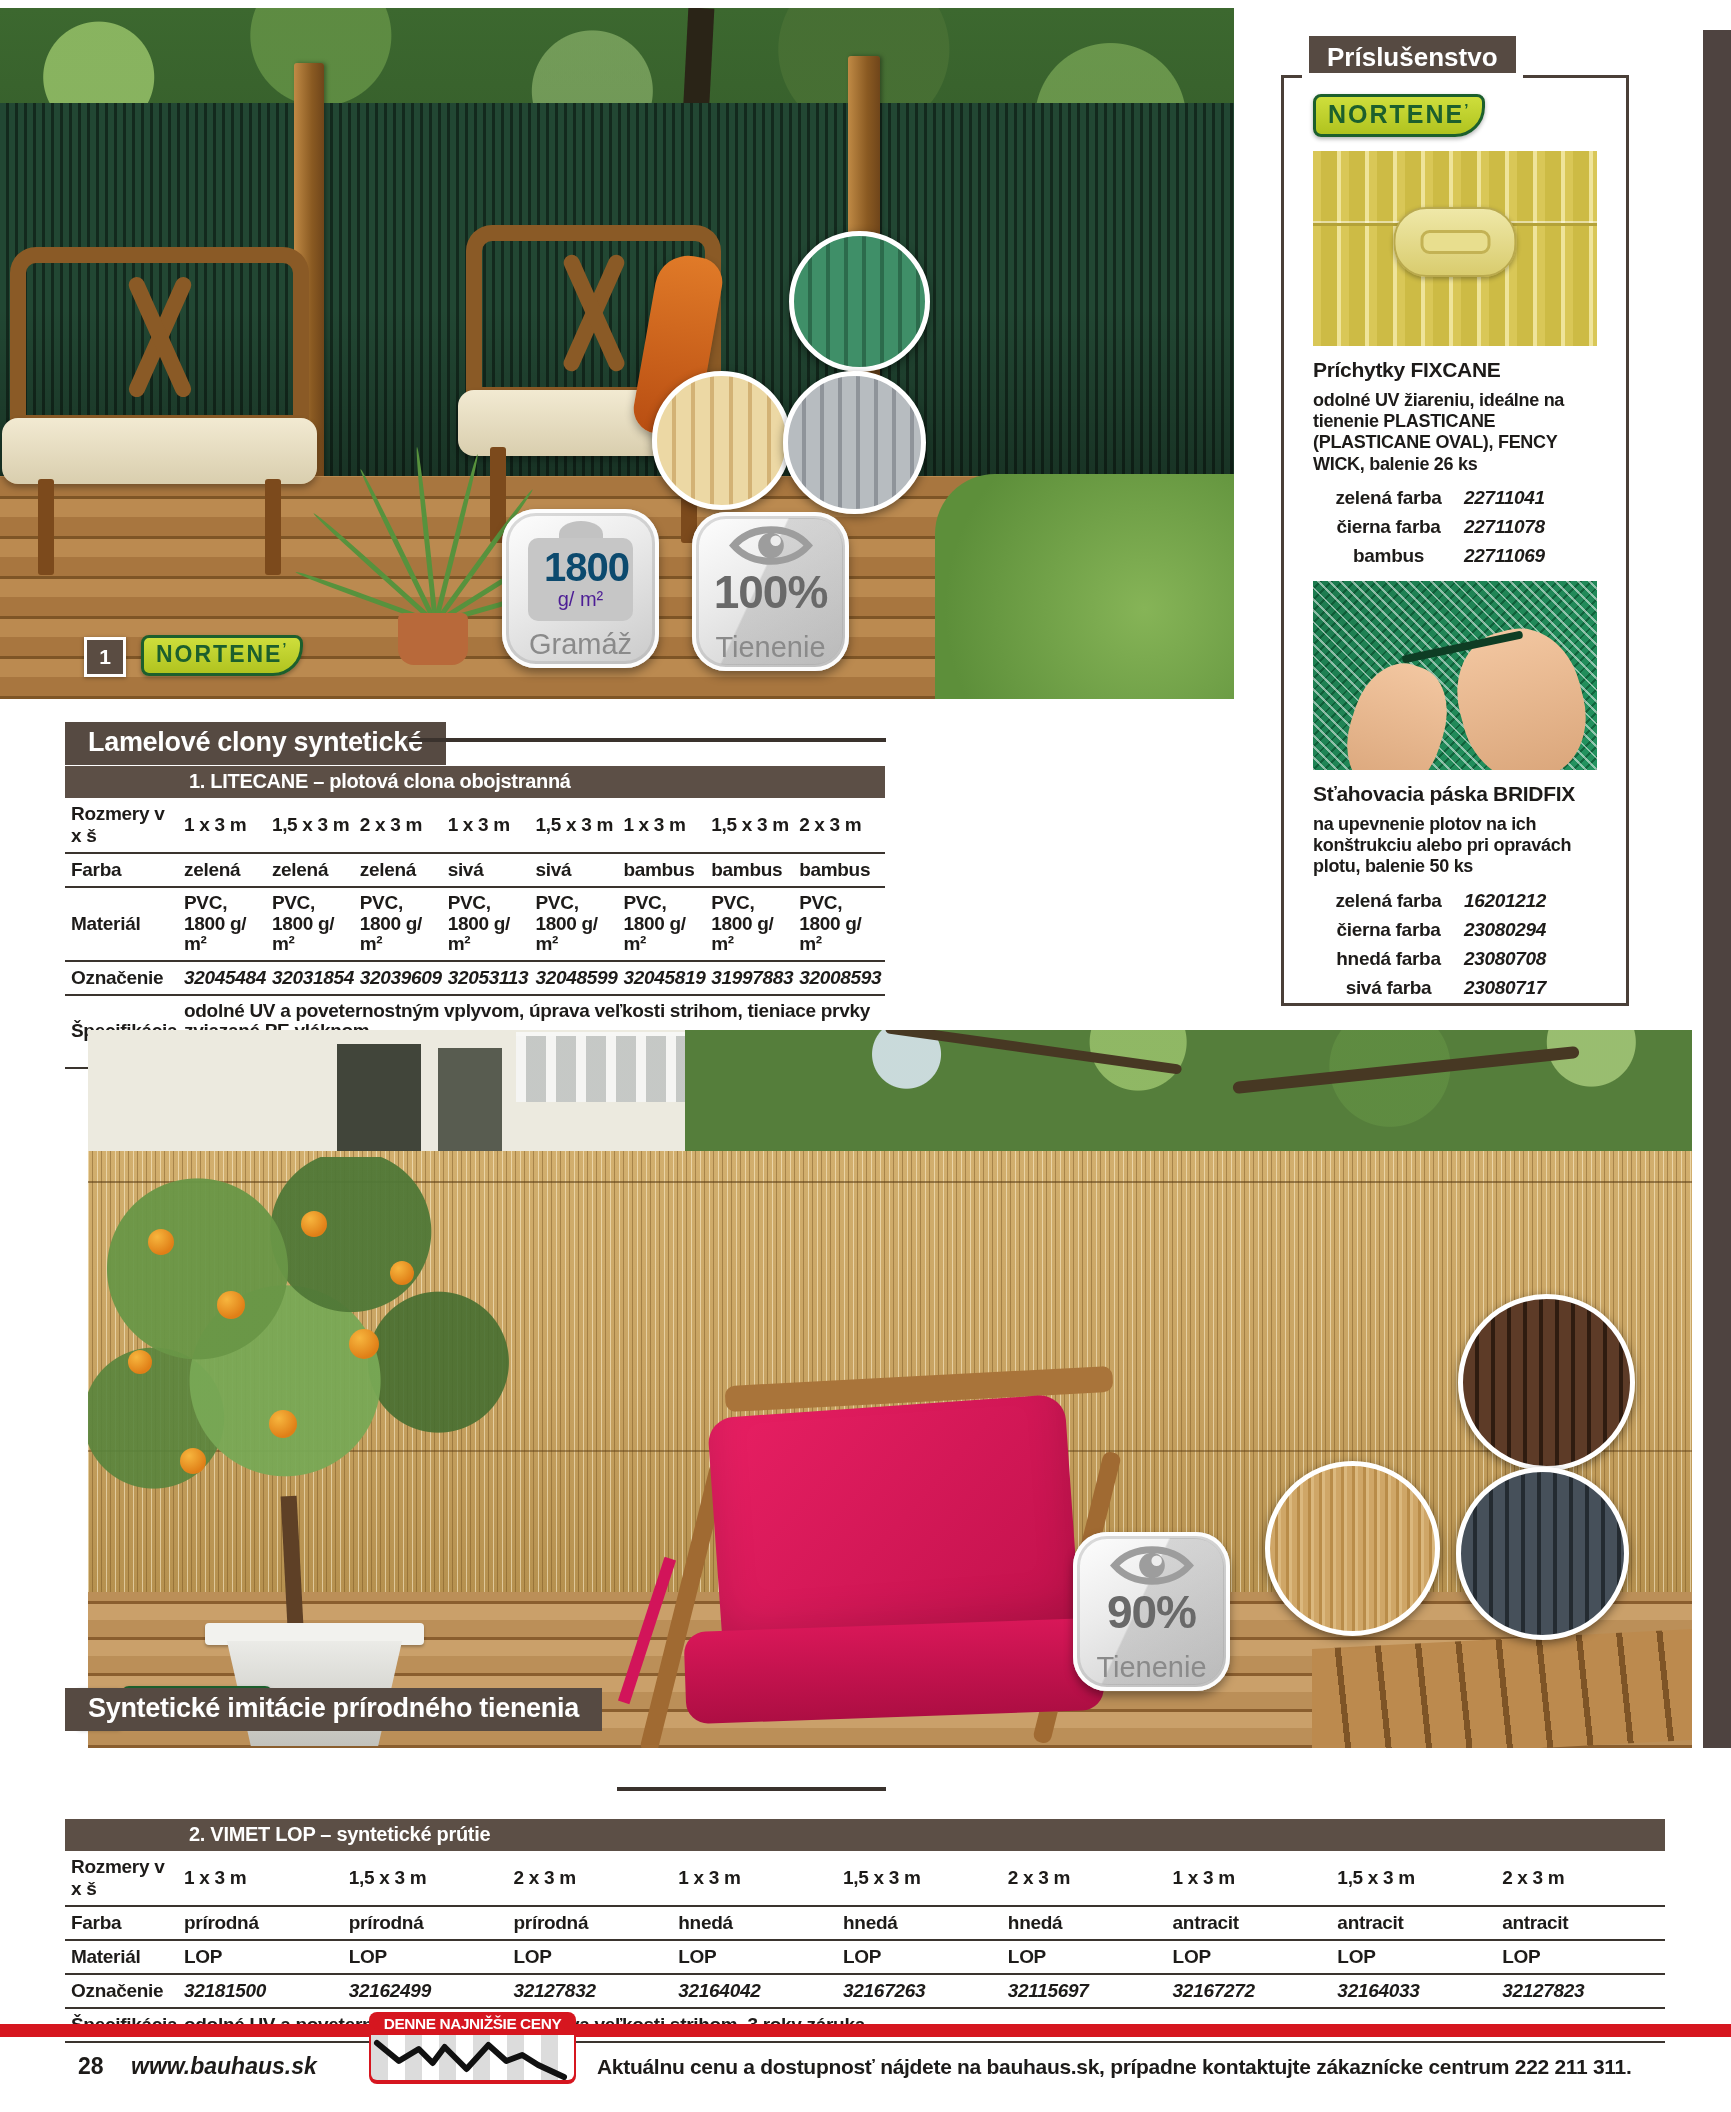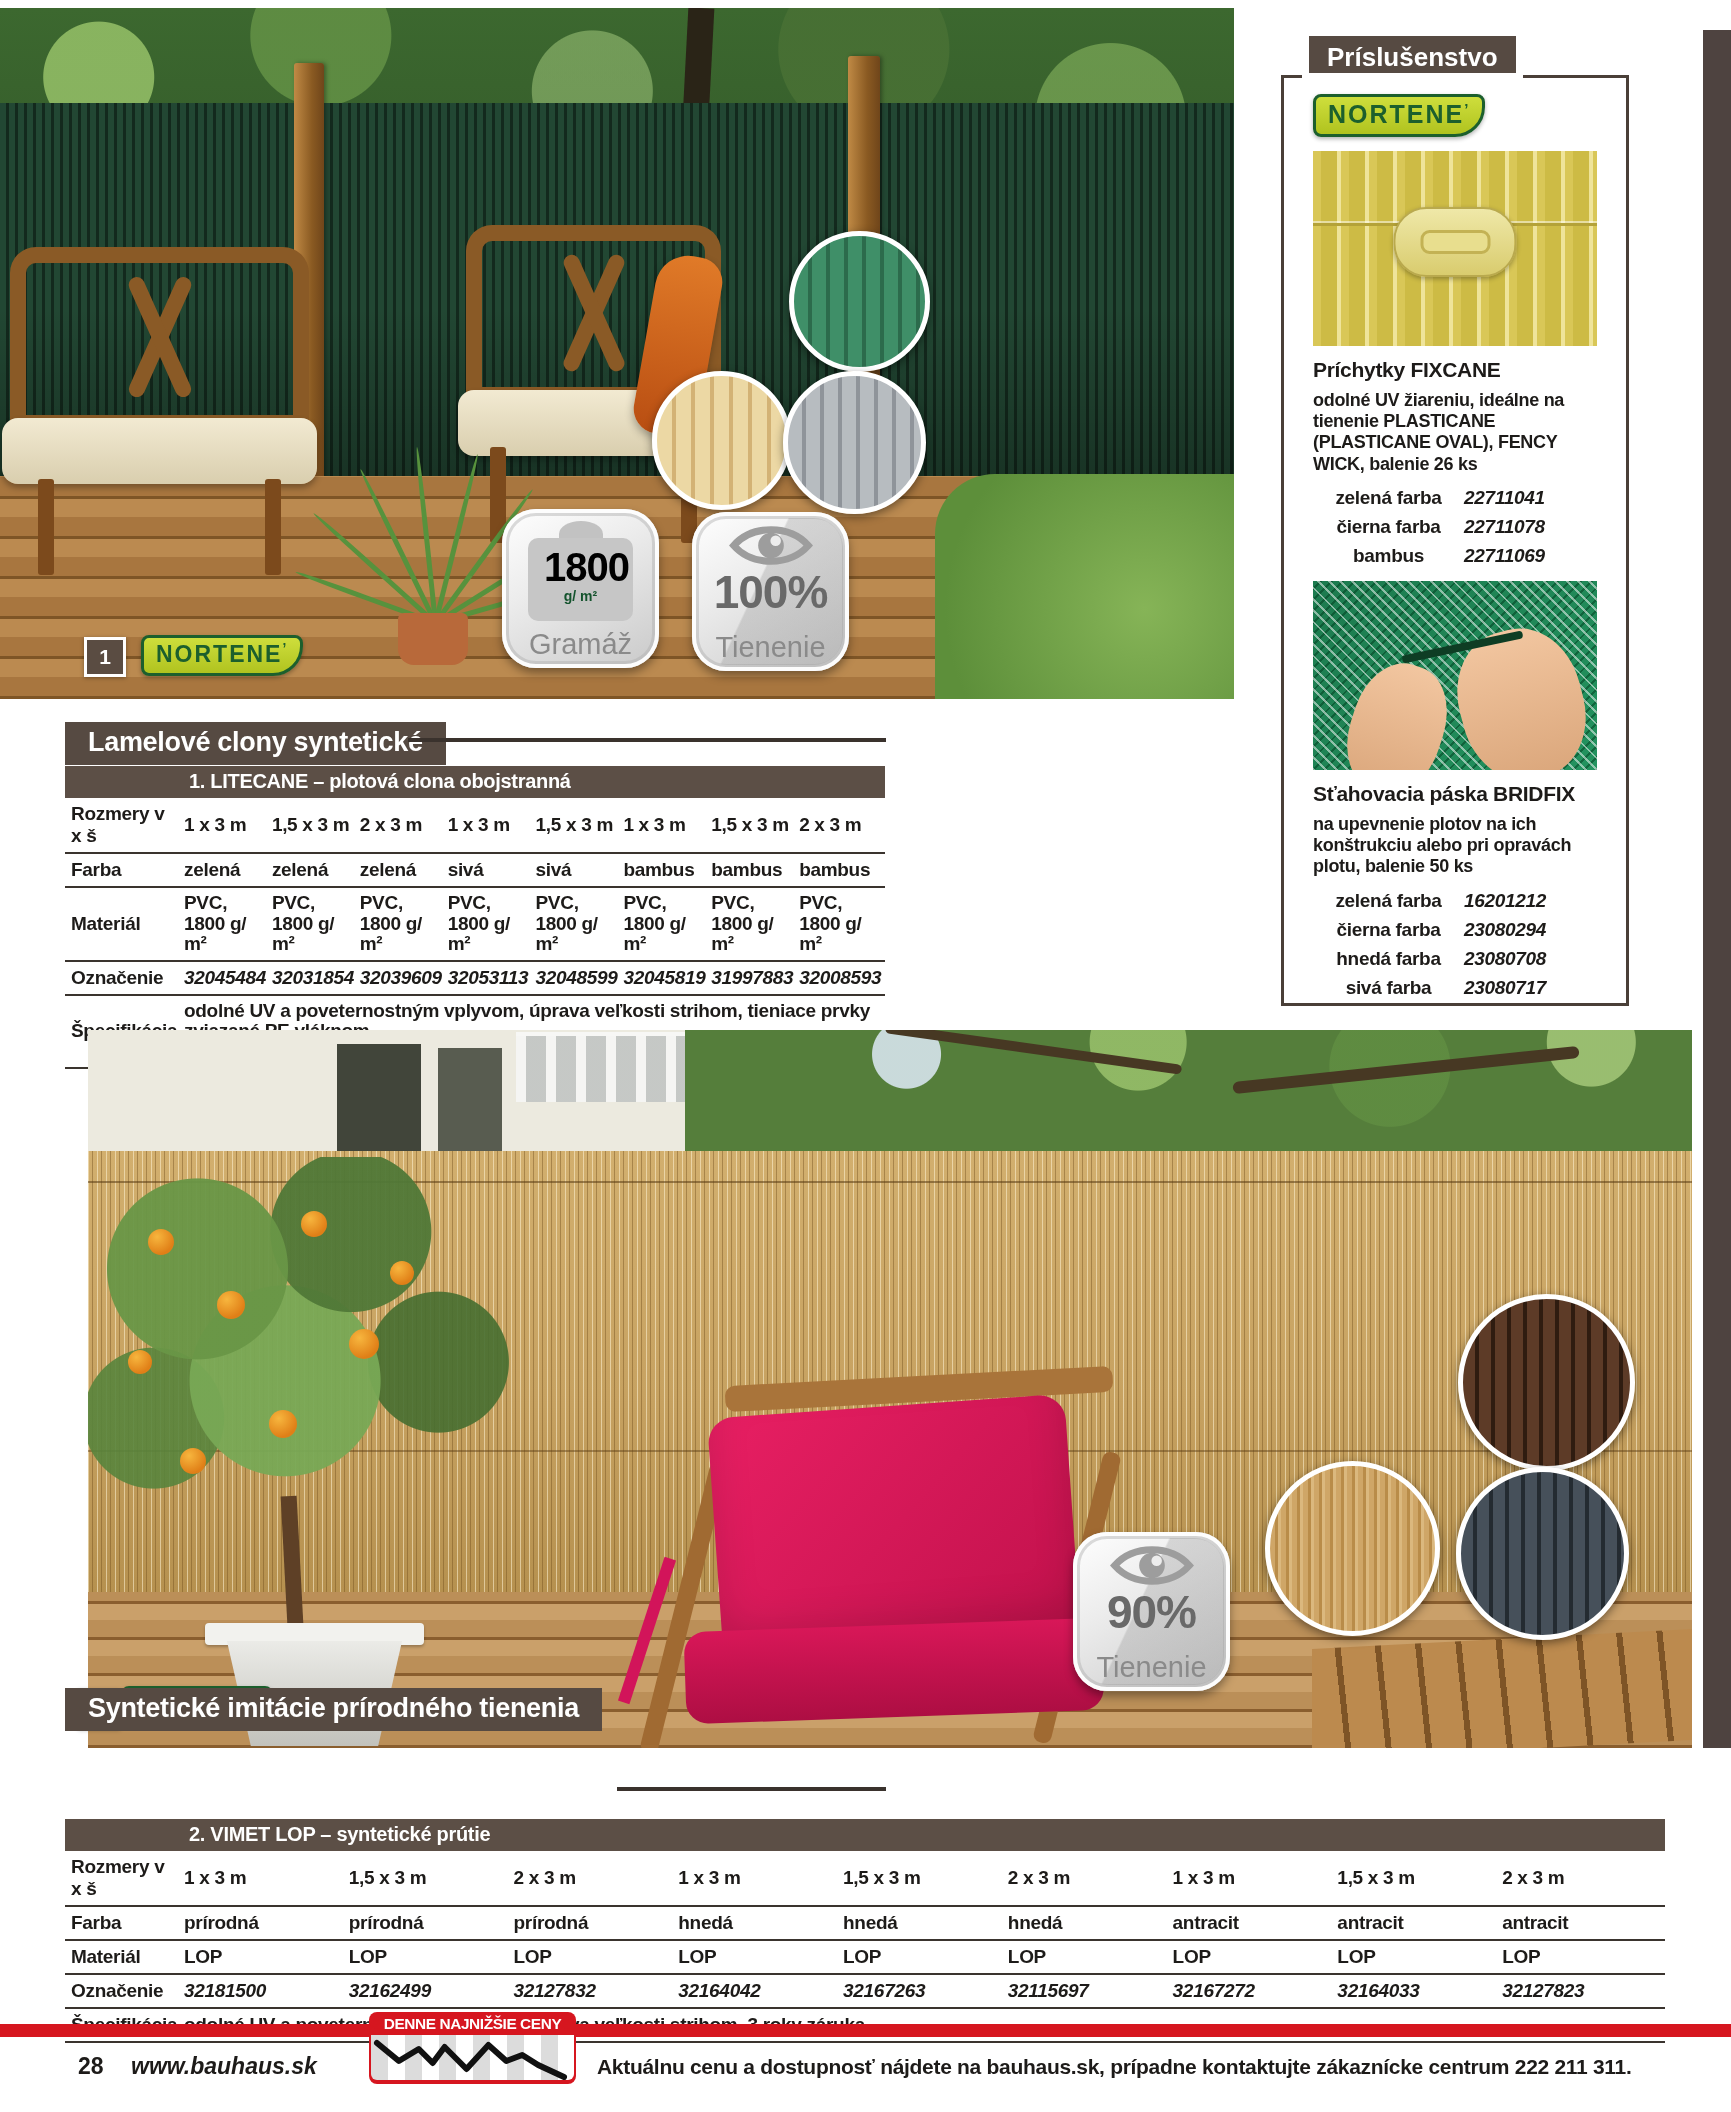--- a/index.html
+++ b/index.html
@@ -91,22 +91,22 @@
   .sw-natural{background:repeating-linear-gradient(90deg,#cfa667 0 5px,#b98c49 5px 8px,#dbb87e 8px 11px);}
   .sw-anthracite{background:repeating-linear-gradient(90deg,#46505a 0 12px,#242b31 12px 16px);}
 
   .badge{position:absolute;width:157px;height:159px;border-radius:34px;text-align:center;overflow:hidden;
      background:linear-gradient(150deg,#ffffff 0%,#ececec 40%,#c9c9c9 100%);
      box-shadow:0 5px 10px rgba(0,0,0,.38), inset 0 0 0 4px rgba(255,255,255,.95), inset 0 0 0 7px rgba(175,175,175,.45);}
   .wedge{position:absolute;inset:6px;border-radius:30px;background:linear-gradient(115deg,transparent 42%,rgba(150,150,150,.32) 43%);}
   .weight-shape{position:relative;margin:12px auto 0;width:105px;height:100px;}
   .weight-knob{position:absolute;left:50%;top:0;transform:translateX(-50%);width:44px;height:26px;background:#c2c2c2;border-radius:50% 50% 0 0;}
   .weight-body{position:absolute;left:0;top:17px;right:0;bottom:0;background:#c6c6c6;border-radius:10px;}
-  .bw-value{font-size:40px;font-weight:bold;color:#000000;line-height:1.05;margin-top:8px;letter-spacing:-1px;margin-left:12px;}
-  .bw-unit{font-size:14px;font-weight:bold;color:#14532d;}
+  .bw-value{font-size:40px;font-weight:bold;color:#0c4a6e;line-height:1.05;margin-top:8px;letter-spacing:-1px;margin-left:12px;}
+  .bw-unit{font-size:20px;font-weight:normal;color:#4c1d95;}
   .badge-label{position:absolute;left:0;right:0;bottom:7px;font-size:29px;color:#8a8a8a;}
   .badge-shade .eye{display:block;margin:10px auto 0;position:relative;}
   .bs-value{position:relative;font-size:46px;font-weight:bold;color:#696969;line-height:1;letter-spacing:-1px;}
 
   .photo-tag{position:absolute;width:36px;height:34px;background:#5a4c42;border:3px solid #fff;color:#fff;
      font-weight:bold;font-size:21px;display:flex;align-items:center;justify-content:center;box-shadow:0 1px 4px rgba(0,0,0,.35);}
   .nortene{position:absolute;display:inline-block;background:linear-gradient(#cede3c,#b0c31f);color:#1c5f2d;
      border:3px solid #1c5f2d;border-radius:8px 8px 30px 8px;font-weight:bold;letter-spacing:2px;
      padding:3px 12px 5px;box-shadow:0 2px 4px rgba(0,0,0,.3);}
   .nortene .nlogo-text::after{content:"\2019";font-size:60%;vertical-align:top;}

